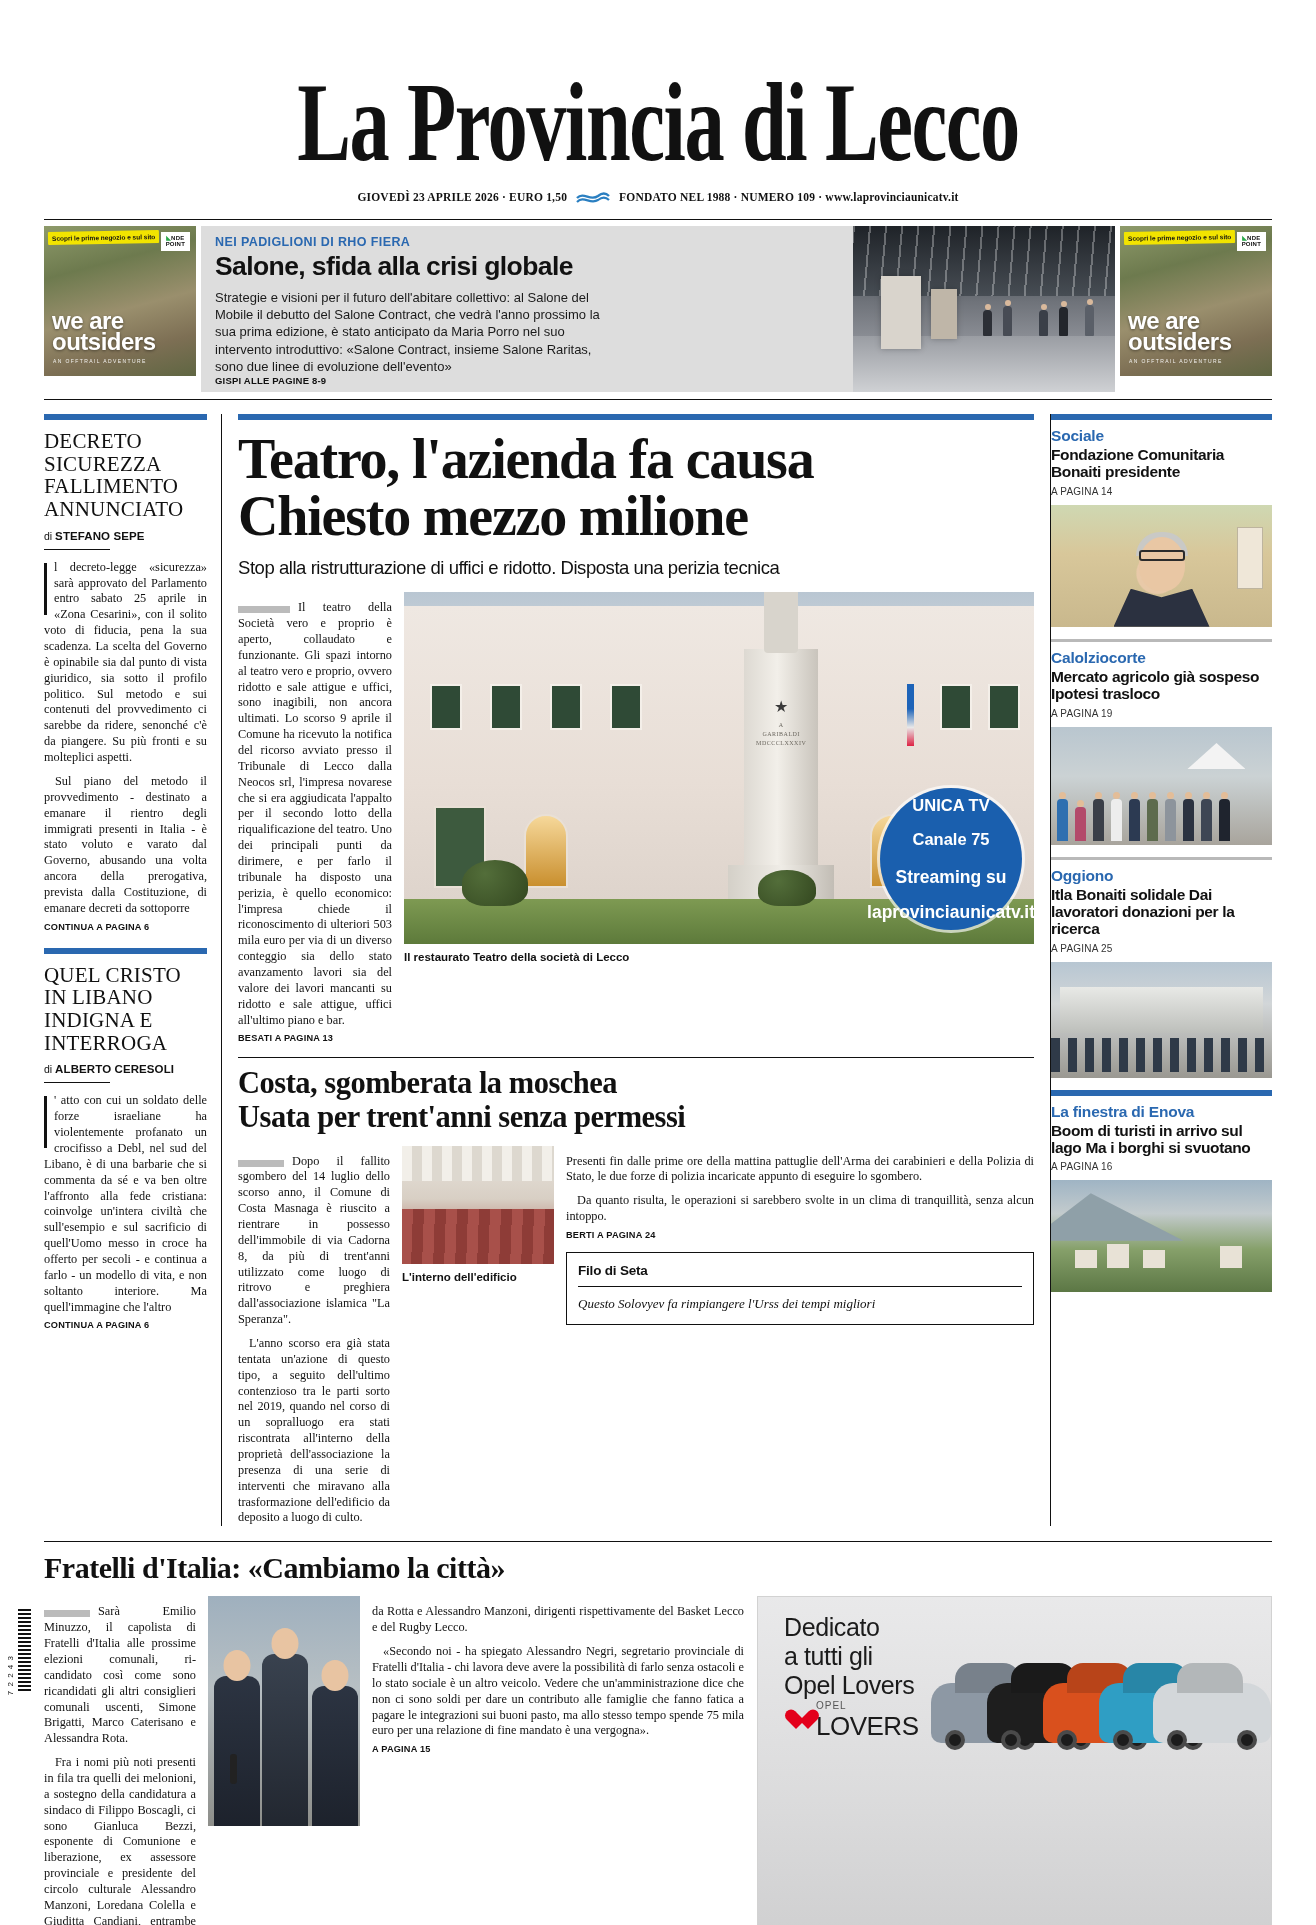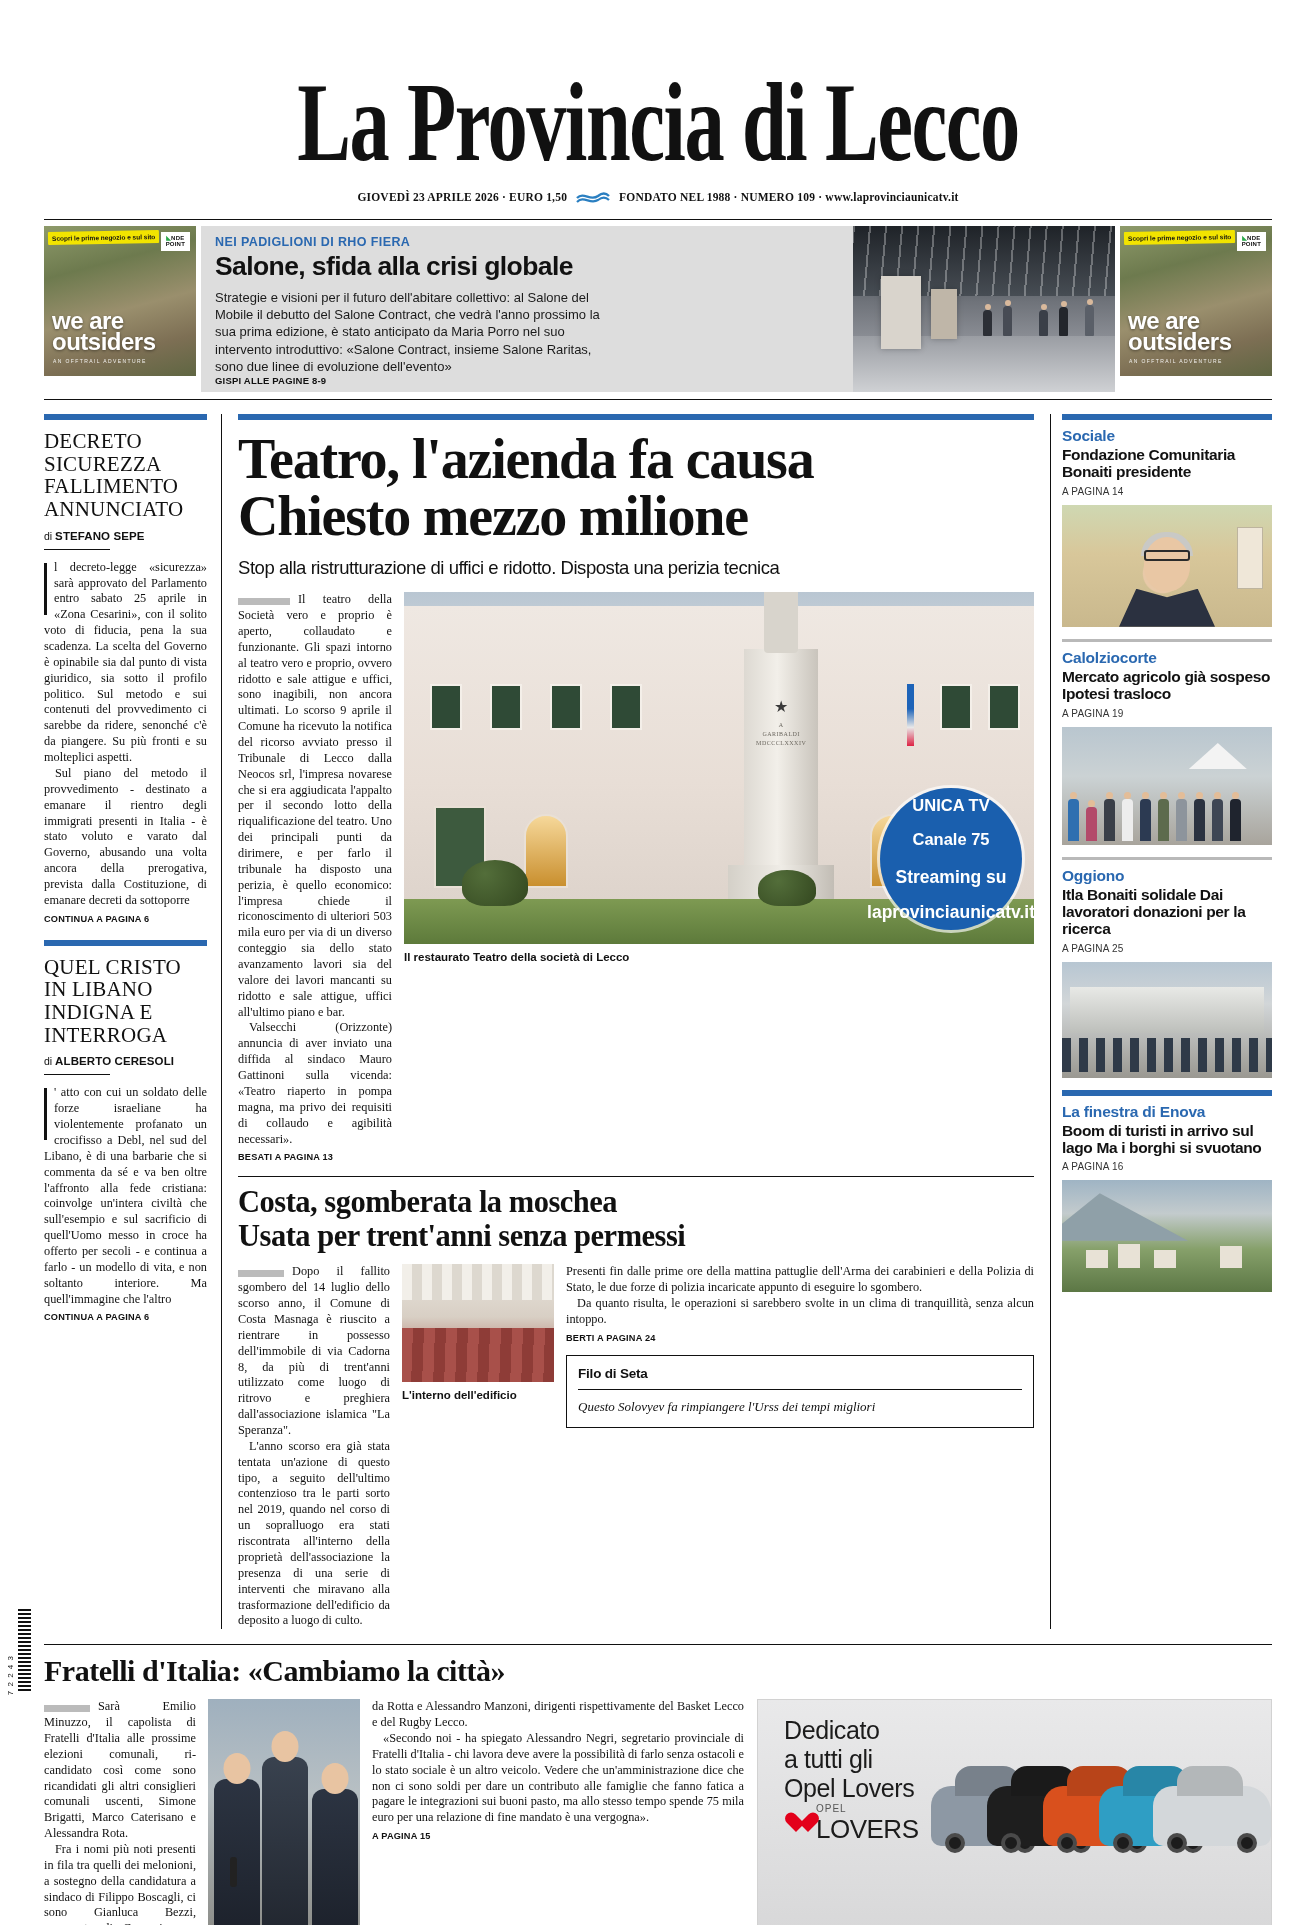--- a/index.html
+++ b/index.html
@@ -127,21 +127,21 @@
     content:""; position:absolute; top:-6px; left:1.5px;
     width:6px; height:6px; border-radius:50%; background:#d9b99c;
   }
 
   
   .grid {
     display:flex; gap:0; margin-top:14px;
   }
   .col-left { width:178px; flex:0 0 178px; padding-right:14px; border-right:1px solid #111; }
   .col-mid  { flex:1; padding:0 16px; }
-  .col-right{ width:222px; flex:0 0 222px; padding-left:11px; border-left:1px solid #111; }
+  .col-right{ width:222px; flex:0 0 222px; padding-left:0; border-left:1px solid #111; }
 
   .blue-rule { height:6px; background:#2a68b0; width:100%; }
   .grey-rule { height:3px; background:#b9b9b9; width:100%; }
 
   .opinion-title {
     font-family:"Liberation Serif", serif;
     font-size:21px; line-height:1.08; margin:10px 0 0 0;
     letter-spacing:0.2px; font-weight:400;
   }
   .byline {
@@ -149,21 +149,21 @@
     font-size:10.5px; margin-top:9px;
   }
   .byline b { font-size:11.5px; letter-spacing:0.1px; }
   .byline-rule { width:66px; height:1px; background:#111; margin:7px 0 10px 0; }
 
   .bodytext {
     font-family:"Liberation Serif", serif;
     font-size:12.3px; line-height:1.29; text-align:justify;
     hyphens:auto;
   }
-  .bodytext p { margin:0 0 0 0; text-indent:11px; }
+  .bodytext p { margin:8px 0 0 0; text-indent:11px; }
   .bodytext p.first { text-indent:0; }
   .dropbar {
     float:left; width:3px; height:52px; background:#111;
     margin:3px 7px 0 0;
   }
   .jump {
     font-family:"Liberation Sans", sans-serif;
     font-weight:700; font-size:9.2px; letter-spacing:0.2px;
     margin-top:5px;
   }
@@ -559,21 +559,20 @@
         <span>Teatro, l'azienda fa causa</span><br>
         <span>Chiesto mezzo milione</span>
       </h2>
       <div class="main-deck">Stop alla ristrutturazione di uffici e ridotto. Disposta una perizia tecnica</div>
 
       <div class="main-cols">
         <div class="main-col-text">
           <div class="bodytext">
             <div style="float:left;width:52px;height:7px;background:#bbb;margin:6px 8px 0 0;"></div>
             <p class="first">Il teatro della Società vero e proprio è aperto, collaudato e funzionante. Gli spazi intorno al teatro vero e proprio, ovvero ridotto e sale attigue e uffici, sono inagibili, non ancora ultimati. Lo scorso 9 aprile il Comune ha ricevuto la notifica del ricorso avviato presso il Tribunale di Lecco dalla Neocos srl, l'impresa novarese che si era aggiudicata l'appalto per il secondo lotto della riqualificazione del teatro. Uno dei principali punti da dirimere, e per farlo il tribunale ha disposto una perizia, è quello economico: l'impresa chiede il riconoscimento di ulteriori 503 mila euro per via di un diverso conteggio sia dello stato avanzamento lavori sia del valore dei lavori mancanti su ridotto e sale attigue, uffici all'ultimo piano e bar.</p>
-            <p>Valsecchi (Orizzonte) annuncia di aver inviato una diffida al sindaco Mauro Gattinoni sulla vicenda: «Teatro riaperto in pompa magna, ma privo dei requisiti di collaudo e agibilità necessari».</p>
           </div>
           <div class="jump">
             <span>BESATI</span>
             <span>A PAGINA 13</span>
           </div>
         </div>
 
         <div class="main-photo-wrap">
           <div class="theatre">
             <div class="sky"></div>

